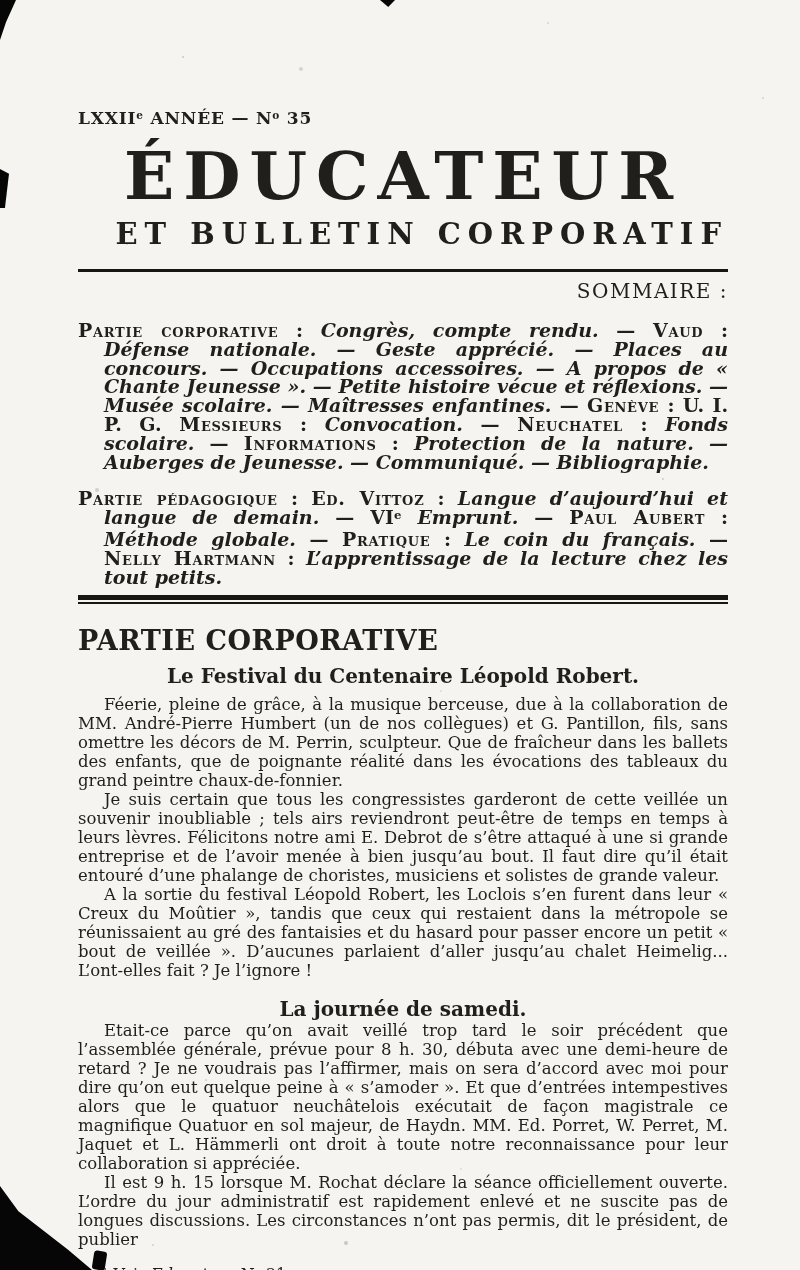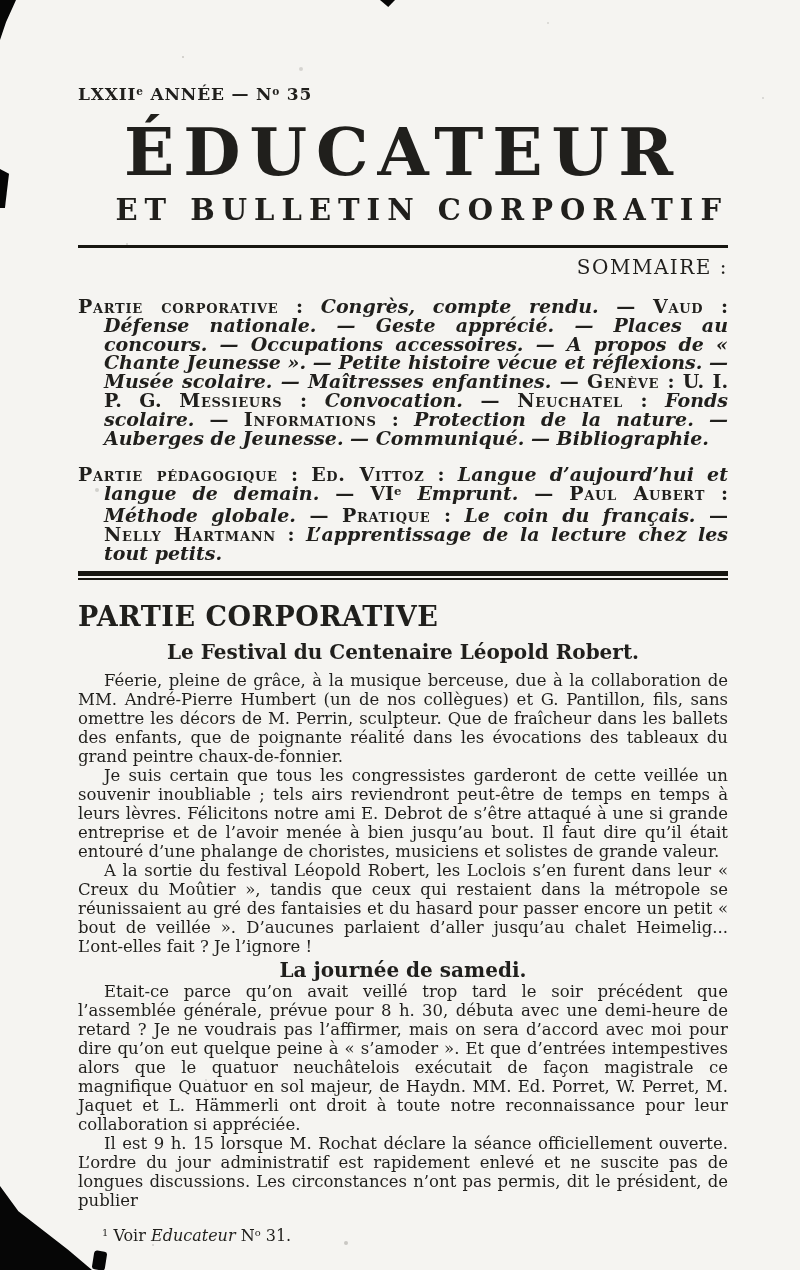--- a/index.html
+++ b/index.html
@@ -19,21 +19,21 @@
     overflow:hidden;
   }
   .sheet{
     position:relative;
     margin:0 72px 0 78px; 
     padding-top:84px;
   }
   
   .issue-row{
     display:flex;justify-content:space-between;align-items:baseline;
-    font-size:17px;font-weight:bold;letter-spacing:0.8px;
+    font-size:17px;font-weight:bold;letter-spacing:0.8px;margin-top:24px;
   }
   .journal-title{
     text-align:center;
     font-size:66px;line-height:1;
     font-weight:bold;letter-spacing:9px;
     margin-top:15px;
   }
   .journal-subtitle{
     text-align:right;
     font-size:29px;line-height:1;
@@ -66,21 +66,21 @@
     margin-top:23px;line-height:1.05;
   }
   .article-title{
     text-align:center;font-size:18.5px;font-weight:bold;
     margin-top:19px;line-height:1.1;letter-spacing:0.4px;
   }
   .article-subtitle,.crosshead{
     text-align:center;font-size:20px;font-weight:bold;
     margin-top:9px;line-height:1.15;
   }
-  .crosshead{margin-top:3px;}
+  .crosshead{margin-top:18px;}
   .body-p{
     font-size:16.5px;line-height:19px;
     text-align:justify;text-indent:26px;
     hyphens:auto;-webkit-hyphens:auto;
   }
   .body-p.first{margin-top:7px;}
   .footnote{
     margin-top:16px;margin-left:24px;
     font-size:16px;line-height:19px;
   }

